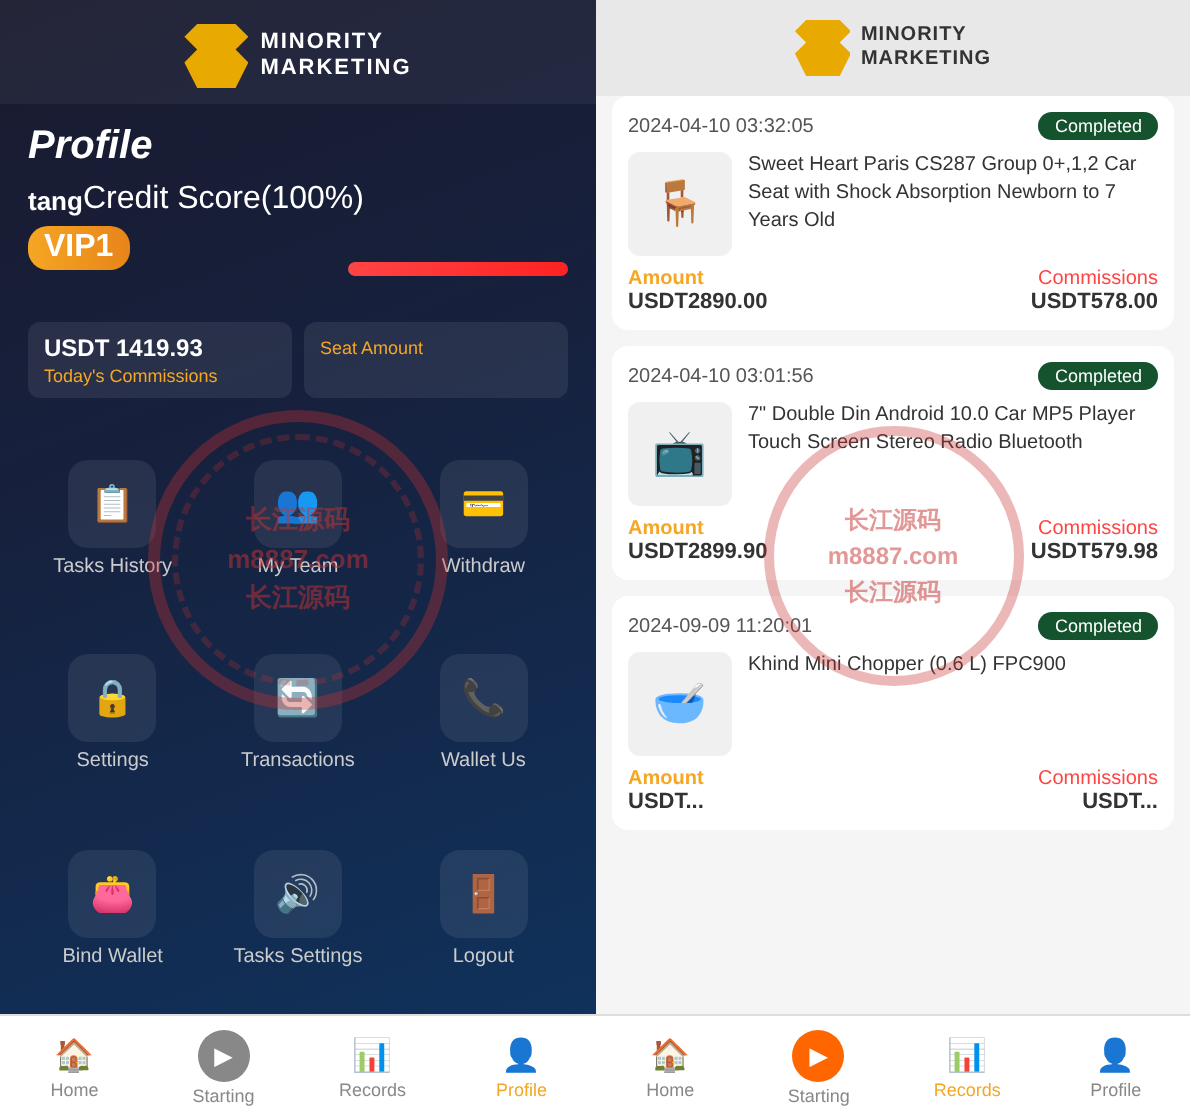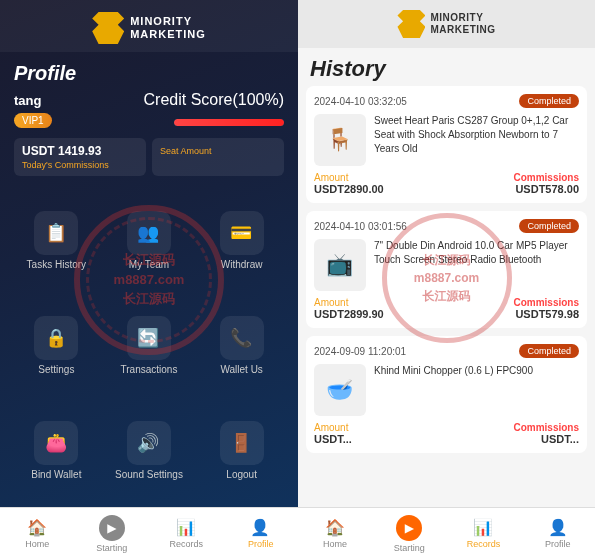--- a/index.html
+++ b/index.html
@@ -61,44 +61,44 @@
       font-size: 20px;
       font-style: italic;
       font-weight: 700;
       color: white;
       margin-bottom: 6px;
     }
 
     .user-info-row {
       display: flex;
       align-items: center;
-      justify-content: space-between;
+      justify-content: flex-start;
       margin-bottom: 4px;
     }
 
     .username {
       color: white;
       font-size: 13px;
       font-weight: 600;
     }
 
     .credit-score {
       color: white;
       font-size: 16px;
     }
 
     .vip-badge {
       background: linear-gradient(90deg, #f5a623, #e8841a);
       color: white;
-      font-size: 10px;
-      font-weight: 400;
+      font-size: 16px;
+      font-weight: 700;
       padding: 2px 8px;
       border-radius: 10px;
       display: inline-block;
-      margin-bottom: 4px;
+      margin-bottom: 20px;
     }
 
     .credit-bar-container {
       width: 110px;
       height: 7px;
       background: rgba(255,255,255,0.2);
       border-radius: 4px;
       overflow: hidden;
     }
 
@@ -312,21 +312,21 @@
       margin-bottom: 6px;
     }
 
     .history-date {
       font-size: 10px;
       color: #555;
       text-align: right;
     }
 
     .status-badge {
-      background: #c2410c;
+      background: #14532d;
       color: white;
       font-size: 9px;
       padding: 2px 8px;
       border-radius: 10px;
       margin-left: 22px;
     }
 
     .history-product-row {
       display: flex;
       gap: 8px;
@@ -352,27 +352,27 @@
 
     .product-name {
       font-size: 10px;
       color: #333;
       line-height: 1.4;
     }
 
     .amount-label {
       color: #f5a623;
       font-size: 10px;
-      font-weight: 400;
+      font-weight: 700;
     }
 
     .commissions-label {
       color: #ff4444;
       font-size: 10px;
-      font-weight: 700;
+      font-weight: 400;
       text-align: right;
     }
 
     .amount-value {
       font-size: 11px;
       color: #333;
       font-weight: 600;
     }
 
     .commissions-value {
@@ -515,21 +515,21 @@
       <div class="menu-item">
     <div class="menu-icon-wrap">📞</div>
     <span class="menu-label">Wallet Us</span>
   </div>
       <div class="menu-item">
     <div class="menu-icon-wrap">👛</div>
     <span class="menu-label">Bind Wallet</span>
   </div>
       <div class="menu-item">
     <div class="menu-icon-wrap">🔊</div>
-    <span class="menu-label">Sound Settings</span>
+    <span class="menu-label">Tasks Settings</span>
   </div>
       <div class="menu-item">
     <div class="menu-icon-wrap">🚪</div>
     <span class="menu-label">Logout</span>
   </div>
     </div>
 
   <div class="watermark">
     <div class="watermark-text">长江源码<br>m8887.com<br>长江源码</div>
   </div>
@@ -559,21 +559,20 @@
   <div class="right-header">
     <div class="right-logo">
       <div class="right-logo-icon"></div>
       <div class="right-logo-text" style="white-space:pre-line;">MINORITY
 MARKETING</div>
     </div>
   </div>
 
   <div class="right-panel-inner">
 
-    <div class="history-title">History</div>
 
     <div class="history-list" id="history-list">
         <div class="history-item">
     <div class="history-date-row">
       <span class="history-date">2024-04-10 03:32:05</span>
       <span class="status-badge">Completed</span>
     </div>
     <div class="history-product-row">
       <div class="product-thumb" style="font-size:22px;">🪑</div>
       <div class="product-info">

